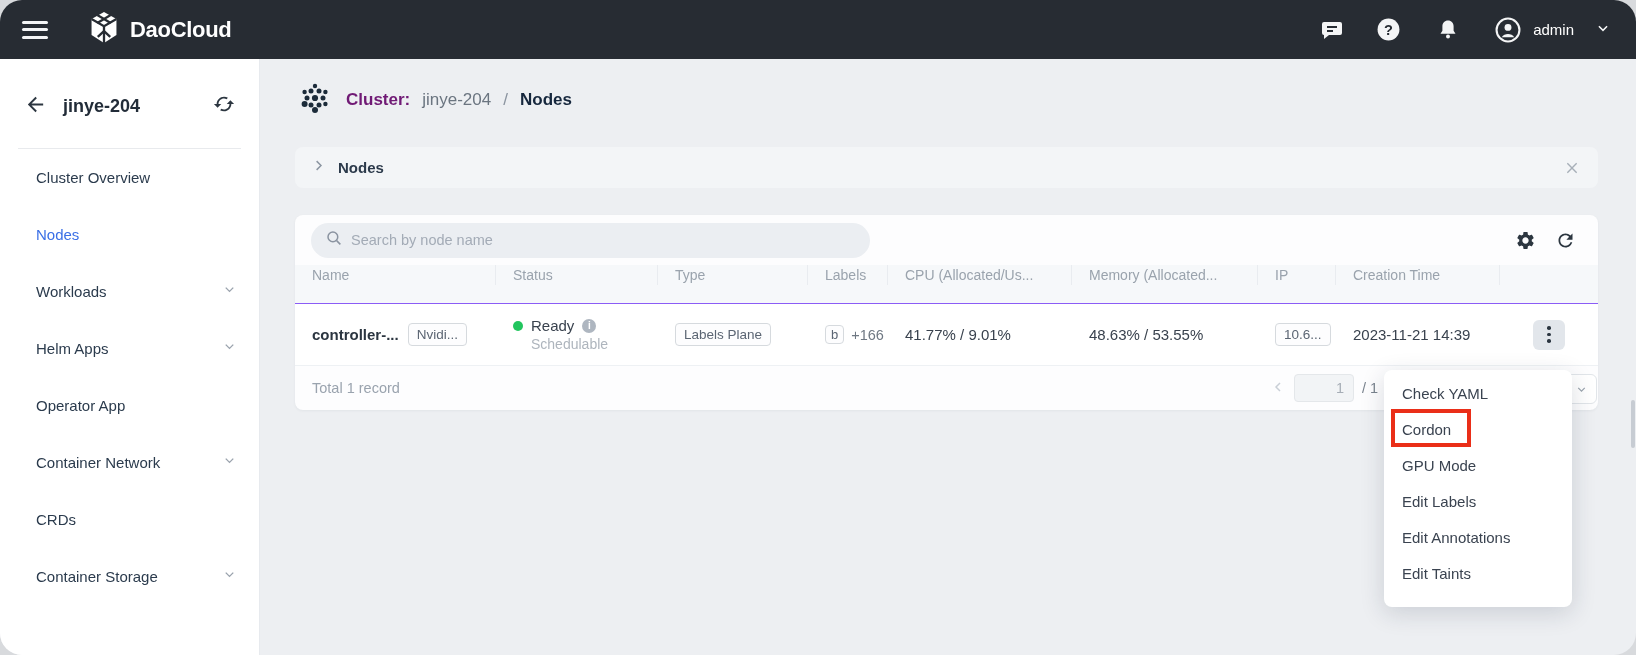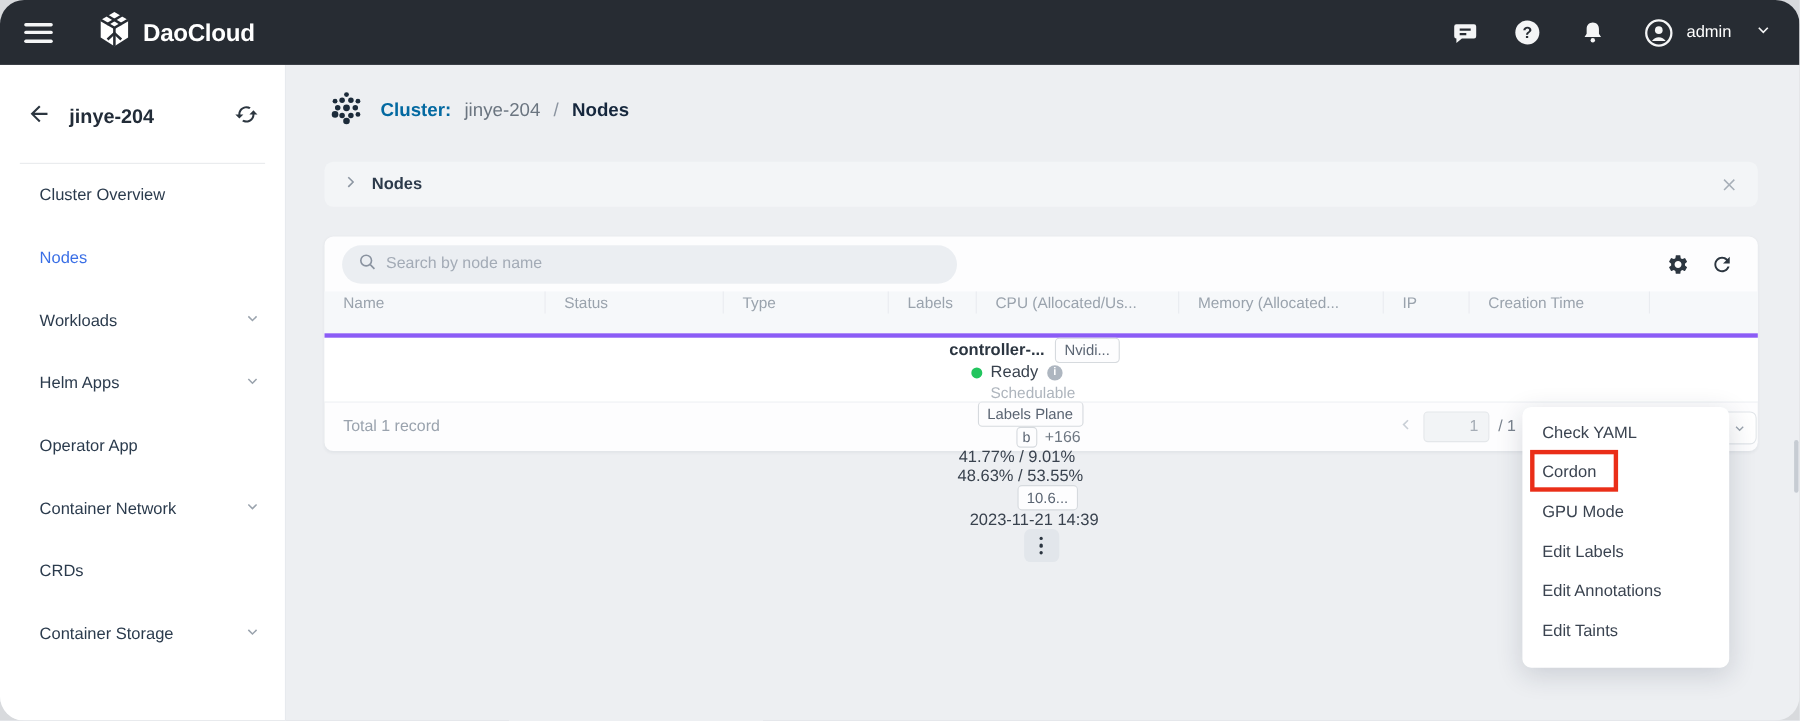--- a/index.html
+++ b/index.html
@@ -28,21 +28,21 @@
   .side-title { flex:1; margin-left:16px; font-size:18px; font-weight:bold; color:#222c38; }
   .side-divider { position:absolute; top:89px; left:18px; right:18px; height:1px; background:#e8eaed; }
   .side-menu { position:absolute; top:102px; left:0; right:0; list-style:none; }
   .side-menu li { height:32px; margin-bottom:25px; display:flex; align-items:center; justify-content:space-between; padding:0 22px 0 36px; font-size:15px; color:#2b3b4d; cursor:pointer; }
   .side-menu li.active { color:#3a6fe6; }
 
   
   .content { position:absolute; top:59px; left:260px; right:0; bottom:0; }
 
   .breadcrumb { position:absolute; left:38px; top:24px; height:34px; display:flex; align-items:center; }
-  .crumb-label { font-size:17px; font-weight:bold; color:#0369a1; margin-left:14px; }
+  .crumb-label { font-size:17px; font-weight:bold; color:#701a75; margin-left:14px; }
   .crumb-cluster { font-size:17px; color:#6b7580; margin-left:12px; }
   .crumb-sep { font-size:17px; color:#8b94a0; margin:0 12px; }
   .crumb-current { font-size:17px; font-weight:bold; color:#16273d; }
 
   .collapse-panel { position:absolute; left:35px; top:88px; width:1303px; height:41px; background:#f3f5f7; border-radius:8px; display:flex; align-items:center; padding:0 18px 0 16px; }
   .panel-title { font-size:15px; font-weight:bold; color:#2c3a4b; margin-left:12px; }
   .panel-close { margin-left:auto; cursor:pointer; display:flex; }
 
   .card { position:absolute; left:35px; top:156px; width:1303px; height:195px; background:#fdfdfe; border-radius:8px; box-shadow:0 1px 3px rgba(25,35,60,0.05); }
 
@@ -69,21 +69,21 @@
   .dot-green { width:10px; height:10px; border-radius:50%; background:#22c55e; }
   .info-badge { width:14px; height:14px; border-radius:50%; background:#aeb6c0; color:#ffffff; font-size:10px; font-weight:bold; display:inline-flex; align-items:center; justify-content:center; font-style:normal; }
   .sub-status { color:#aeb5bd; font-size:14px; margin:2px 0 0 18px; }
   .labels-wrap { display:flex; align-items:center; gap:7px; }
   .labels-more { color:#6f7883; font-size:14.5px; }
 
   .kebab-btn { width:32px; height:30px; margin-left:33px; background:#e2e6eb; border-radius:6px; display:flex; flex-direction:column; align-items:center; justify-content:center; gap:3px; cursor:pointer; }
   .kebab-btn i { width:3.5px; height:3.5px; border-radius:50%; background:#2b3540; }
 
   .tfoot { position:relative; display:flex; height:45px; border-top:1px solid #eef1f4; align-items:center; font-size:14.5px; color:#9aa3ae; }
-  .trow { border-top:4px solid #8b5cf6;flex-direction:column; }
+  .trow { border-top:1px solid #8b5cf6; }
   .total-text { margin-left:17px; }
   .pager { position:absolute; left:975px; top:0; height:100%; display:flex; align-items:center; gap:8px; }
   .page-input { width:60px; height:28px; background:#f2f4f6; border:1px solid #e4e7ea; border-radius:4px; text-align:right; padding-right:9px; color:#a6adb6; font-size:14.5px; outline:none; font-family:"Liberation Sans",sans-serif; }
   .page-of { color:#7a838e; }
   .page-size { position:absolute; left:1245px; top:8px; width:57px; height:30px; border:1px solid #e1e5e9; border-radius:6px; background:#ffffff; display:flex; align-items:center; justify-content:flex-end; padding-right:8px; cursor:pointer; }
 
   
   .dropdown { position:absolute; left:1124px; top:311px; width:188px; padding:6px 0 15px; background:#ffffff; border-radius:8px; box-shadow:0 6px 24px rgba(25,35,60,0.16); z-index:20; list-style:none; }
   .dropdown li { height:36px; line-height:36px; padding-left:18px; font-size:15px; color:#3a4350; cursor:pointer; }
   .red-annotation { position:absolute; left:7px; top:39px; width:80px; height:38px; border:4px solid #ea2e18; pointer-events:none; }

